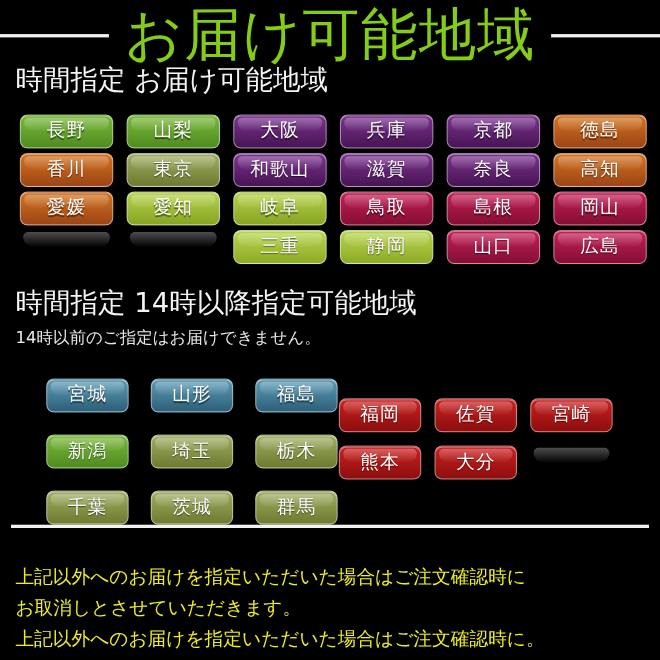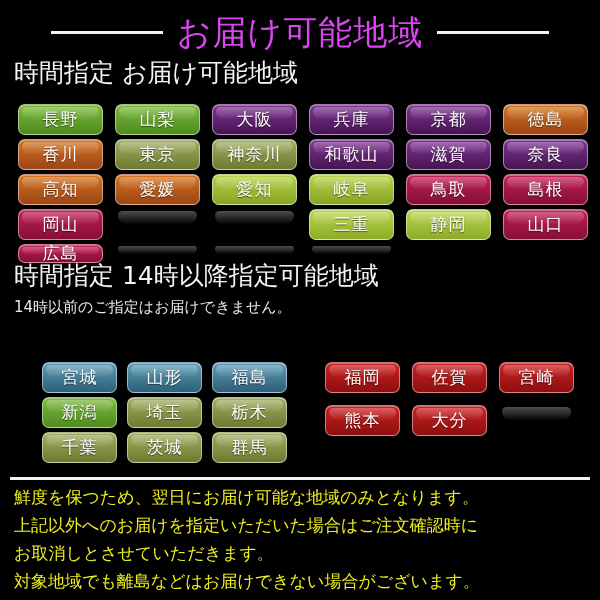--- a/index.html
+++ b/index.html
@@ -29,23 +29,23 @@
     justify-content: center;
     gap: 14px;
   }
   .title-rule {
     height: 3px;
     width: 112px;
     background: #f2f2f2;
     flex: 0 0 auto;
   }
   .title-text {
-    font-size: 34px;
-    line-height: 1;
-    color: #d946ef;
+    font-size: 52px;
+    line-height: 1;
+    color: #84cc16;
     letter-spacing: 1px;
     white-space: nowrap;
   }
 
   
   .section-heading {
     position: absolute;
     left: 14px;
     font-size: 25px;
     line-height: 1;
@@ -75,30 +75,31 @@
   #grid-am {
     top: 104px;
     left: 18px;
     width: 566px;
     grid-template-columns: repeat(6, 85px);
     grid-template-rows: repeat(4, 31px);
     column-gap: 12px;
     row-gap: 4px;
   }
   #grid-pm-left {
-    top: 362px;
+    top: 344px;
     left: 42px;
     grid-template-columns: repeat(3, 75px);
     grid-template-rows: repeat(3, 31px);
     column-gap: 10px;
     row-gap: 4px;
+    gap: 20px;
   }
   #grid-pm-right {
     top: 362px;
-    left: 325px;
+    left: 308px;
     grid-template-columns: repeat(3, 75px);
     grid-template-rows: repeat(2, 31px);
     column-gap: 10px;
     row-gap: 4px;
     gap: 12px;
   }
 
   .chip {
     position: relative;
     display: flex;
@@ -197,23 +198,20 @@
       </div>
       <div class="chip c-orange">
         <span class="lbl">徳島</span>
       </div>
       <div class="chip c-orange">
         <span class="lbl">香川</span>
       </div>
       <div class="chip c-olive">
         <span class="lbl">東京</span>
       </div>
-      <div class="chip c-olive">
-        <span class="lbl">神奈川</span>
-      </div>
       <div class="chip c-purple">
         <span class="lbl">和歌山</span>
       </div>
       <div class="chip c-purple">
         <span class="lbl">滋賀</span>
       </div>
       <div class="chip c-purple">
         <span class="lbl">奈良</span>
       </div>
       <div class="chip c-orange">
@@ -302,18 +300,17 @@
       <div class="chip c-red">
         <span class="lbl">熊本</span>
       </div>
       <div class="chip c-red">
         <span class="lbl">大分</span>
       </div>
       <div class="chip empty"></div>
     </div>
 
   <div class="footer-rule"></div>
-  <div class="footer-line" id="foot-1">鮮度を保つため、翌日にお届け可能な地域のみとなります。</div>
   <div class="footer-line" id="foot-2">上記以外へのお届けを指定いただいた場合はご注文確認時に</div>
   <div class="footer-line" id="foot-3">お取消しとさせていただきます。</div>
-  <div class="footer-line" id="foot-4">対象地域でも離島などはお届けできない場合がございます。</div>
+  <div class="footer-line" id="foot-4">上記以外へのお届けを指定いただいた場合はご注文確認時に。</div>
 
 </div>
 
 </body></html>

